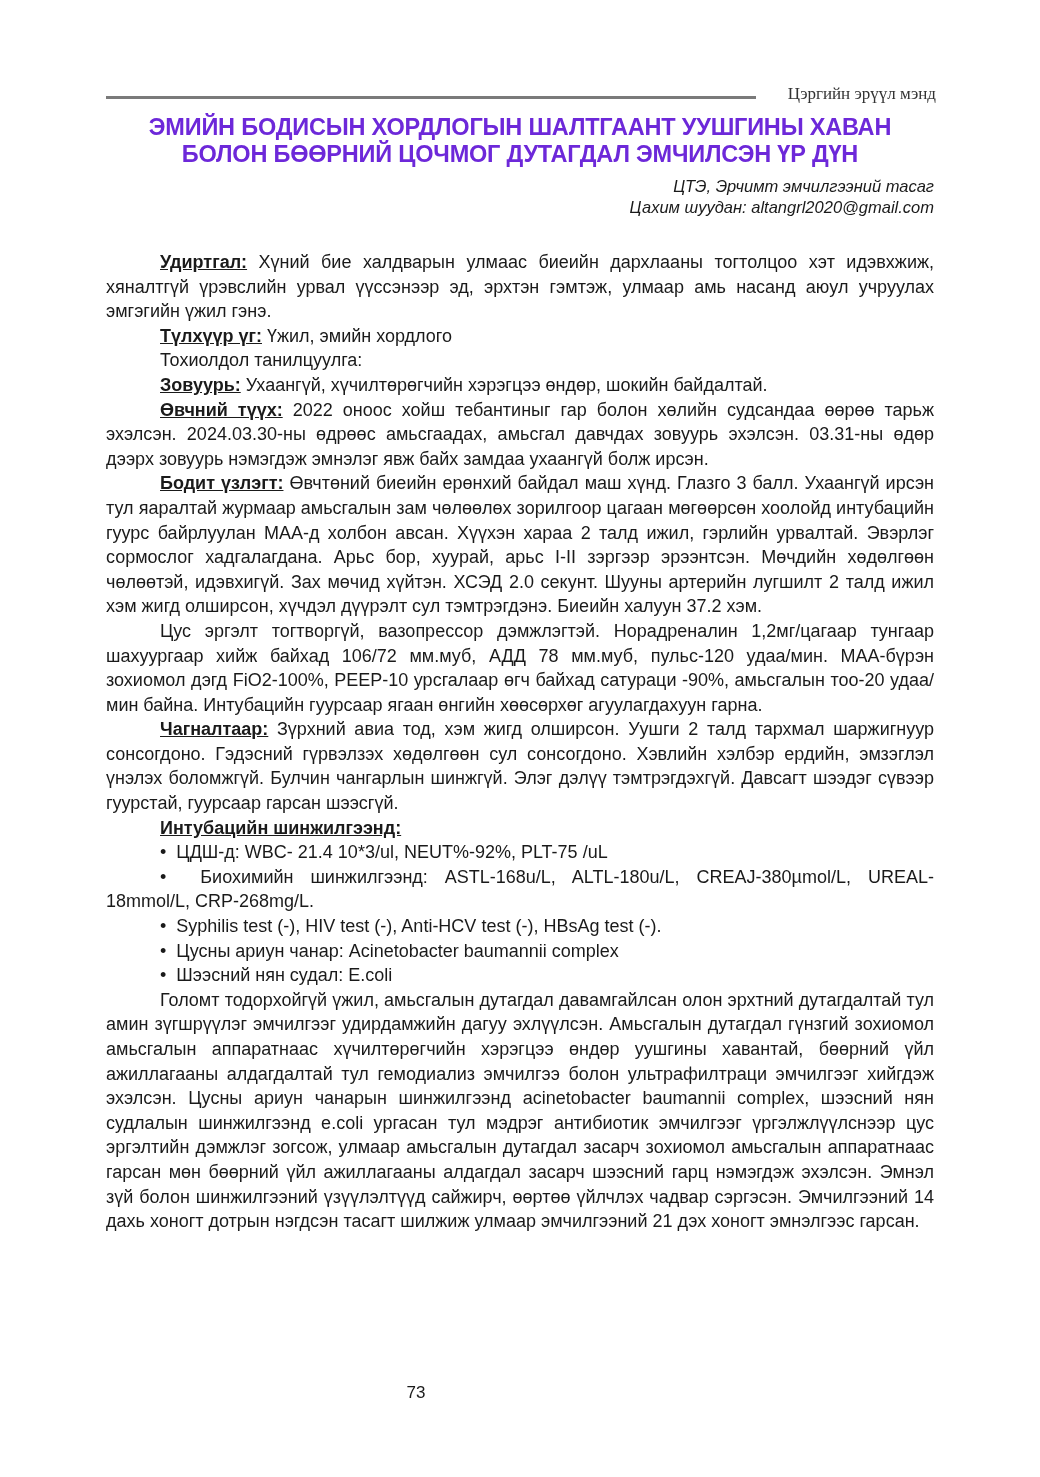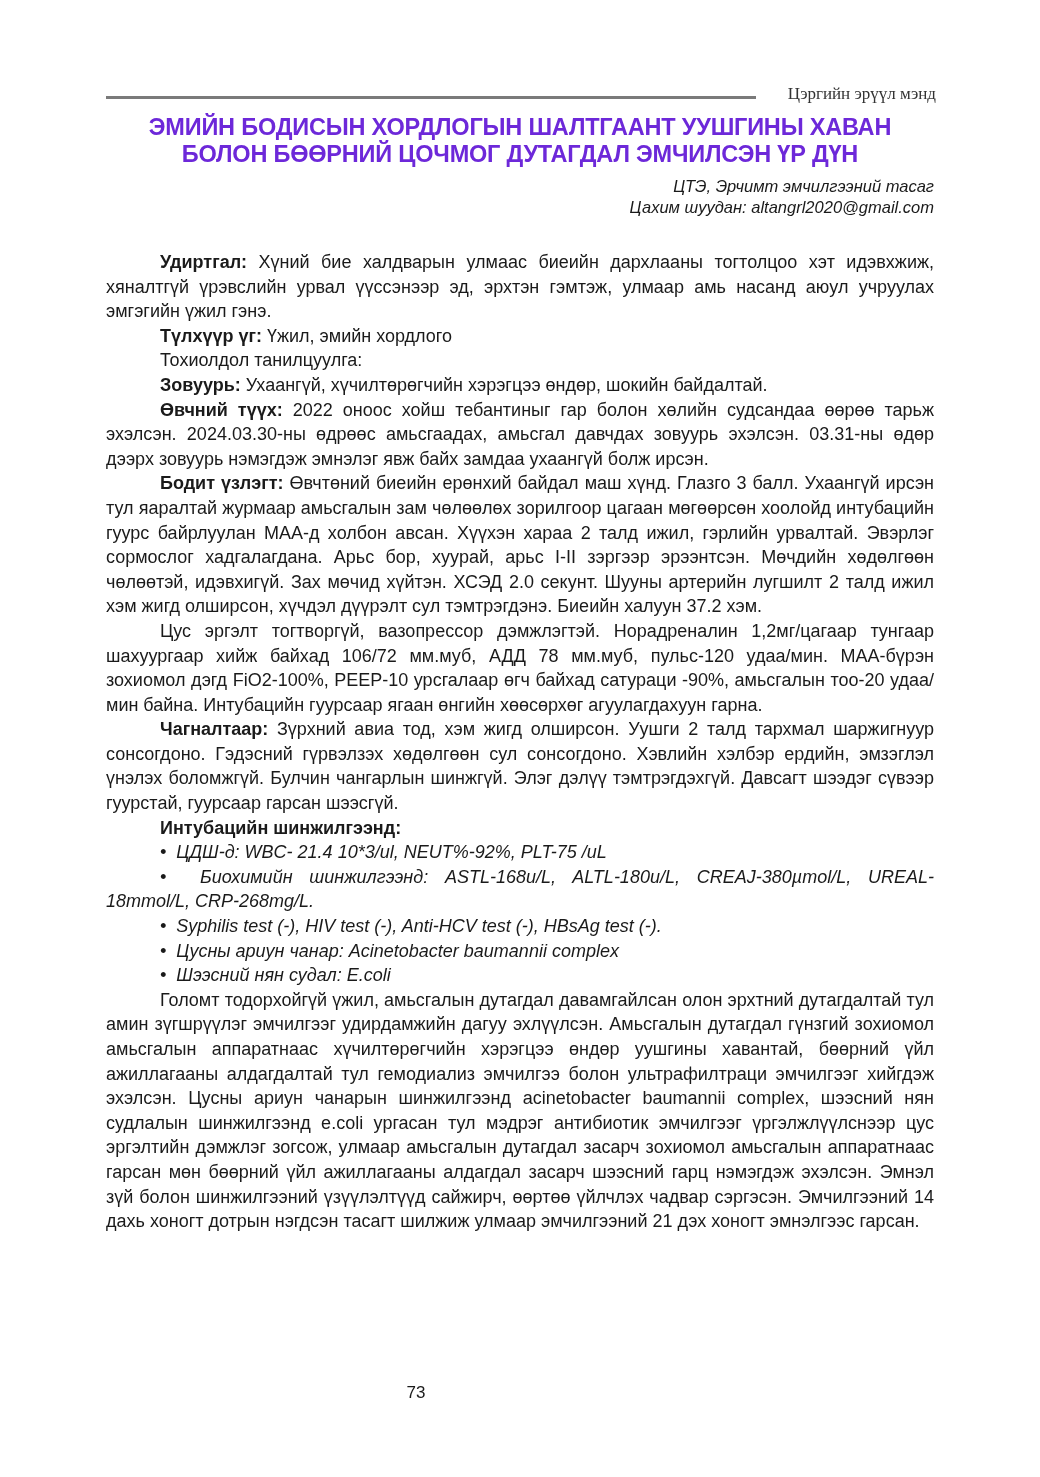--- a/index.html
+++ b/index.html
@@ -11,22 +11,22 @@
   .title { position: absolute; left: 106px; width: 828px; top: 114px; text-align: center;
            font-weight: bold; font-size: 23.5px; line-height: 27px; color: #6d28d9; letter-spacing: -0.2px; }
   .title div { white-space: nowrap; }
   .author-block { position: absolute; right: 106px; top: 176px; text-align: right; font-style: italic;
                   font-size: 16.5px; line-height: 21px; }
   .author-block .email { font-style: italic; }
   .body { position: absolute; left: 106px; top: 250px; width: 828px; font-size: 18px; line-height: 24.6px; }
   .body p { margin: 0; text-align: justify; }
   .indent { text-indent: 54px; }
   .noj { text-align: right; }
-  b { font-weight: bold; }
-  .bullet-wrap { text-indent: 54px; font-style: italic; }
+  b { font-weight: bold; text-decoration: underline; }
+  .bullet-wrap { text-indent: 54px; }
   .page-number { position: absolute; left: 0; width: 832px; top: 1383px; text-align: center; font-size: 17px; }
 </style>
 </head>
 <body>
 
 <div class="header-rule"></div>
 <div class="running-head">Цэргийн эрүүл мэнд</div>
 
 <div class="title">
   <div>ЭМИЙН БОДИСЫН ХОРДЛОГЫН ШАЛТГААНТ УУШГИНЫ ХАВАН</div>

